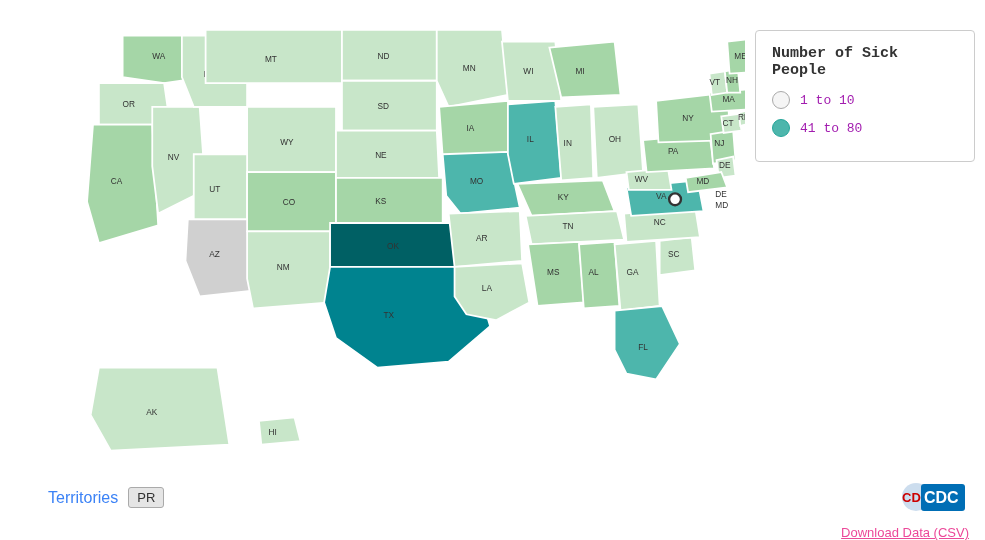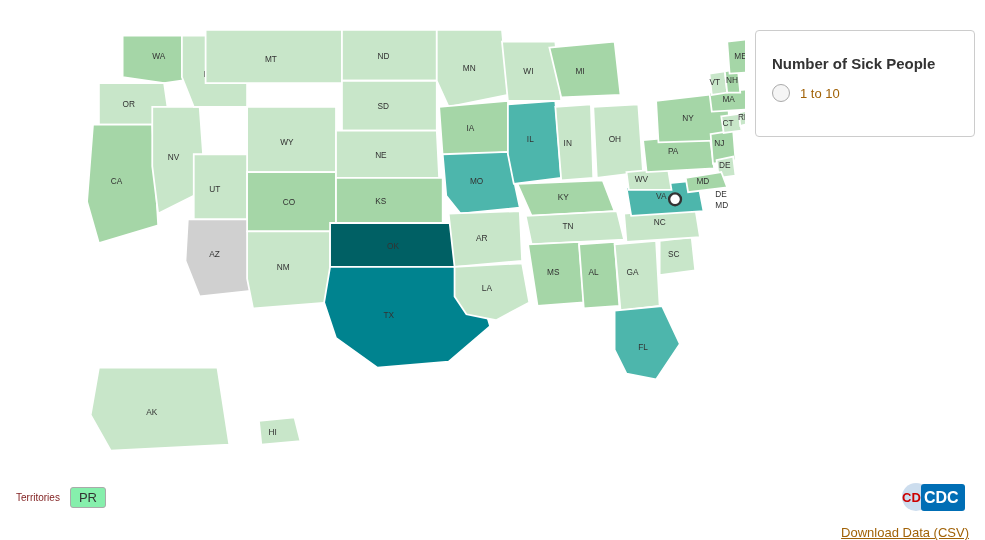--- a/index.html
+++ b/index.html
@@ -26,21 +26,22 @@
 
     .legend-container {
       width: 220px;
       margin-left: 10px;
       margin-top: 20px;
     }
 
     .legend-box {
       border: 1px solid #ccc;
       border-radius: 4px;
-      padding: 24px 16px;
+      padding: 14px 16px;
+      font-family: Liberation Mono, monospace;
     }
 
     .legend-title {
       font-size: 15px;
       font-weight: bold;
       color: #333;
       margin-bottom: 12px;
     }
 
     .legend-item {
@@ -53,61 +54,62 @@
       width: 18px;
       height: 18px;
       border-radius: 50%;
       margin-right: 10px;
       border: 1px solid #aaa;
       flex-shrink: 0;
     }
 
     .legend-label {
       font-size: 13px;
-      color: #a16207;
+      color: #a21caf;
       text-align: right;
     }
 
     .footer-area {
       padding: 6px 16px 8px 16px;
       display: flex;
       align-items: center;
       justify-content: space-between;
     }
 
     .territories-area {
       display: flex;
       align-items: center;
       gap: 10px;
     }
 
     .territories-label {
-      font-size: 10px;
-      color: #7f1d1d;
+      font-size: 16px;
+      color: #3b82f6;
+      margin-left: 32px;
     }
 
     .pr-button {
       border: 1px solid #aaa;
       border-radius: 3px;
       padding: 2px 8px;
       font-size: 13px;
-      background: #86efac;
+      background: #e5e5e5;
       cursor: pointer;
       color: #333;
     }
 
     .cdc-logo {
       display: flex;
       align-items: center;
     }
 
     .download-link {
       display: block;
       text-align: right;
-      color: #a16207;
+      color: #ec4899;
       font-size: 13px;
       text-decoration: underline;
       cursor: pointer;
       padding-right: 16px;
       margin-bottom: 4px;
     }
 
     
     .state {
       stroke: #fff;
@@ -291,20 +293,24 @@
         <text class="state-label" x="595" y="165">MD</text>
       </svg>
     </div>
 
     <div class="legend-container">
       <div class="legend-box">
         <div class="legend-title">Number of Sick People</div>
         <div class="legend-item">
           <div class="legend-swatch" style="background:#f5f5f5; border-color:#aaa;"></div>
           <span class="legend-label">1 to 10</span>
+        </div>
+        <div class="legend-item">
+          <div class="legend-swatch" style="background:#4db6ac; border-color:#26a69a;"></div>
+          <span class="legend-label">41 to 80</span>
         </div>
       </div>
     </div>
   </div>
 
   <div class="footer-area">
     <div class="territories-area">
       <span class="territories-label">Territories</span>
       <button class="pr-button">PR</button>
     </div>

